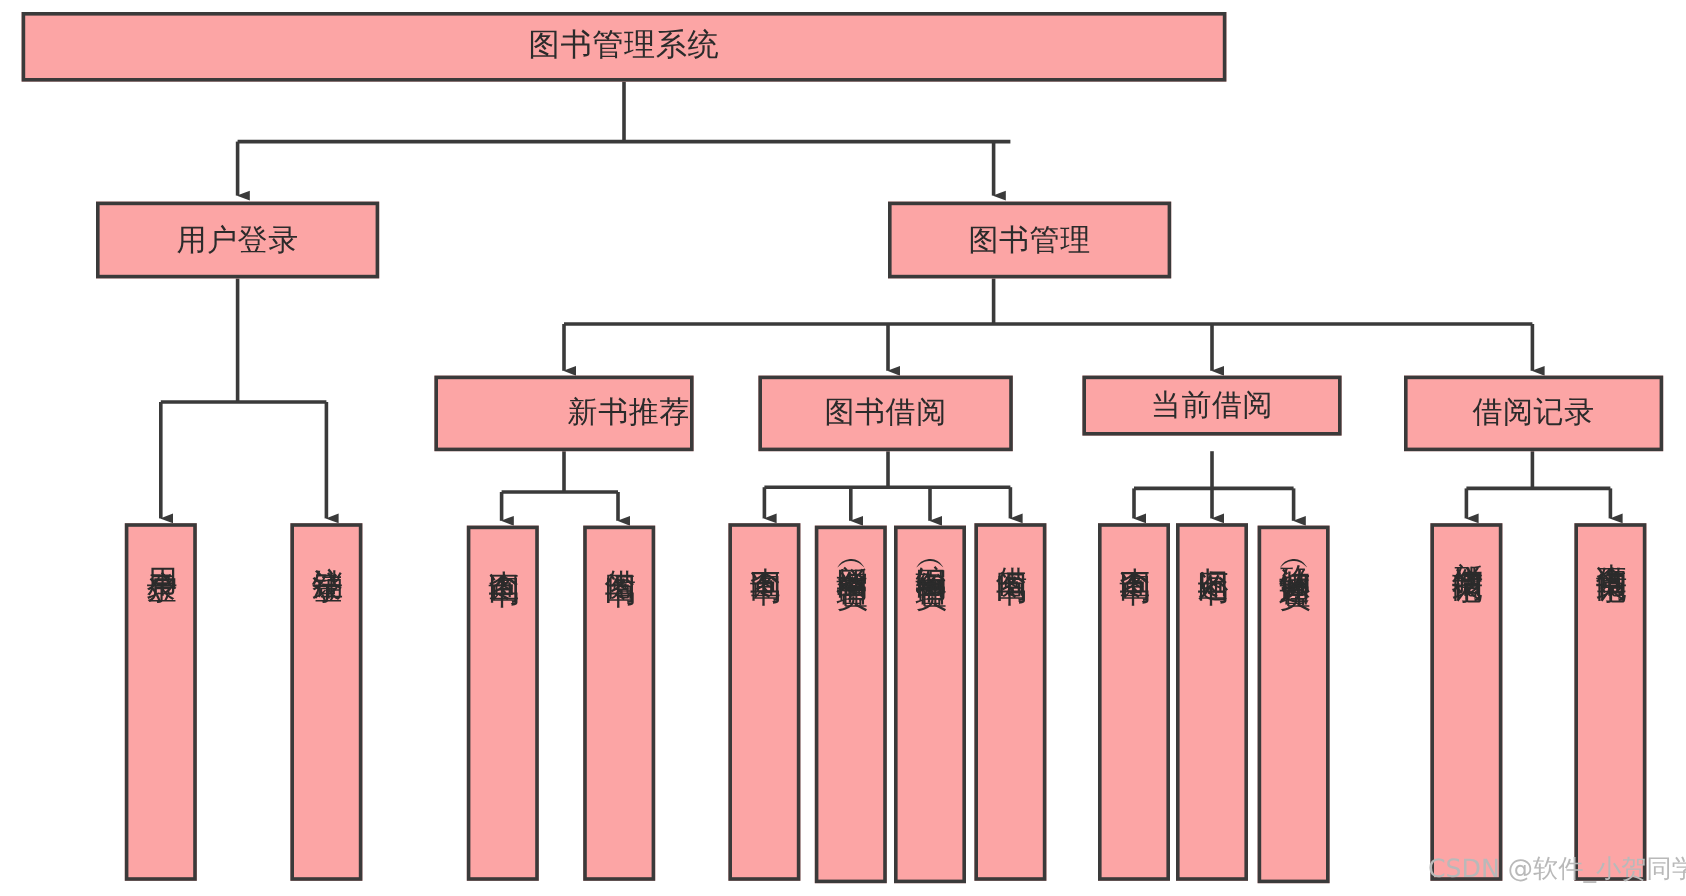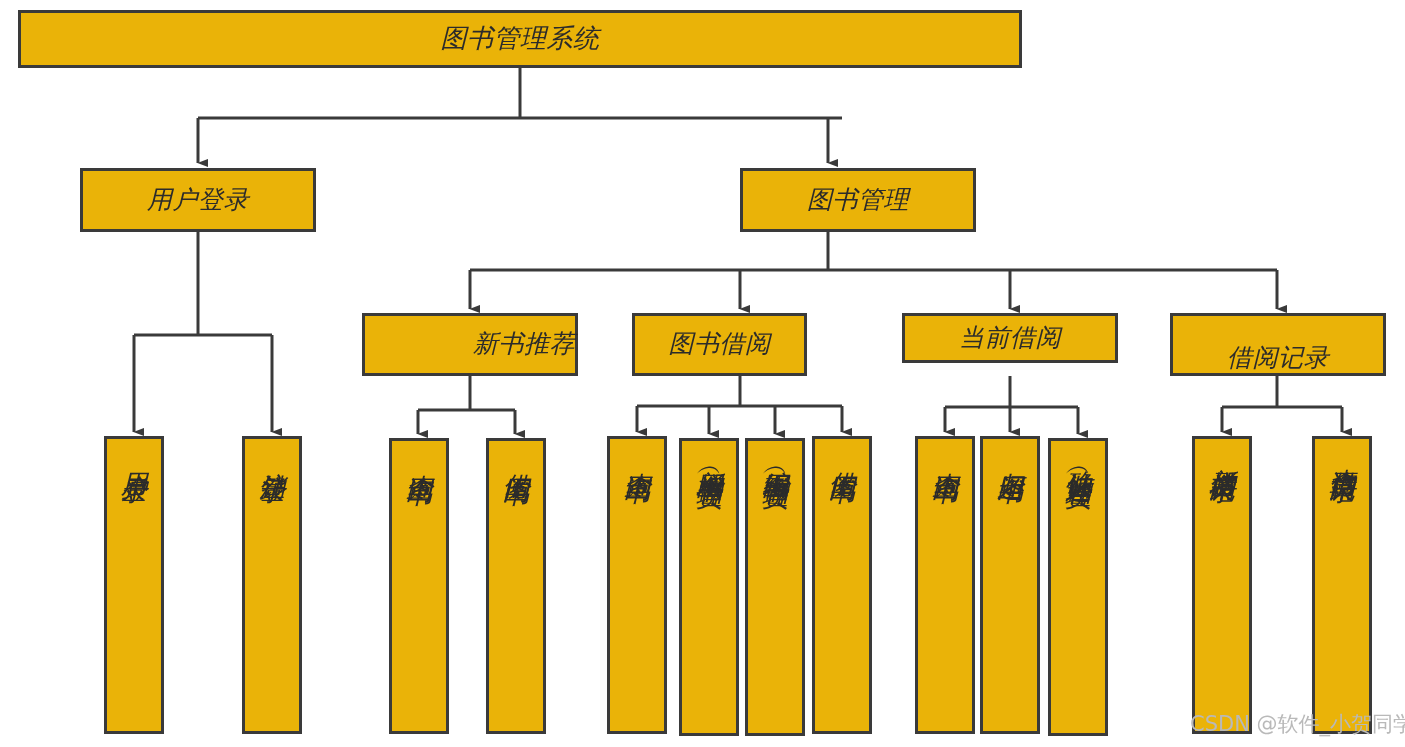--- a/index.html
+++ b/index.html
@@ -20,26 +20,25 @@
     position: absolute;
     left: 0;
     top: 0;
     width: 1405px;
     height: 747px;
   }
   .node {
     position: absolute;
     box-sizing: border-box;
     border: 3px solid #3a3a3a;
-    background: #eab308;
+    background: #fca5a5;
     display: flex;
     align-items: center;
     justify-content: center;
     color: #2b2b2b;
-    font-style: italic;
   }
   .node .label {
     display: block;
     text-align: center;
     line-height: 1.22;
     letter-spacing: 0.5px;
   }
   
   .node.horiz .label {
     writing-mode: horizontal-tb;
@@ -135,27 +134,27 @@
   <div class="node horiz" style="left:80px; top:168px; width:236px; height:64px;">
     <span class="label">用户登录</span>
   </div>
   <div class="node horiz" style="left:710px; top:168px; width:236px; height:64px;margin-left:30px;">
     <span class="label">图书管理</span>
   </div>
 
   <div class="node horiz" style="left:362px; top:313px; width:216px; height:63px;justify-content:flex-end;">
     <span class="label">新书推荐</span>
   </div>
-  <div class="node horiz" style="left:632px; top:313px; width:175px; height:63px;">
+  <div class="node horiz" style="left:632px; top:313px; width:212px; height:63px;">
     <span class="label">图书借阅</span>
   </div>
   <div class="node horiz" style="left:902px; top:313px; width:216px; height:50px;">
     <span class="label">当前借阅</span>
   </div>
-  <div class="node horiz" style="left:1170px; top:313px; width:216px; height:63px;align-items:flex-end;">
+  <div class="node horiz" style="left:1170px; top:313px; width:216px; height:63px;">
     <span class="label">借阅记录</span>
   </div>
 
   <div class="node vert" style="left:104px; top:436px; width:60px; height:298px;">
     <span class="label">用户登录</span>
   </div>
   <div class="node vert" style="left:242px; top:436px; width:60px; height:298px;">
     <span class="label">注销登录</span>
   </div>
 

